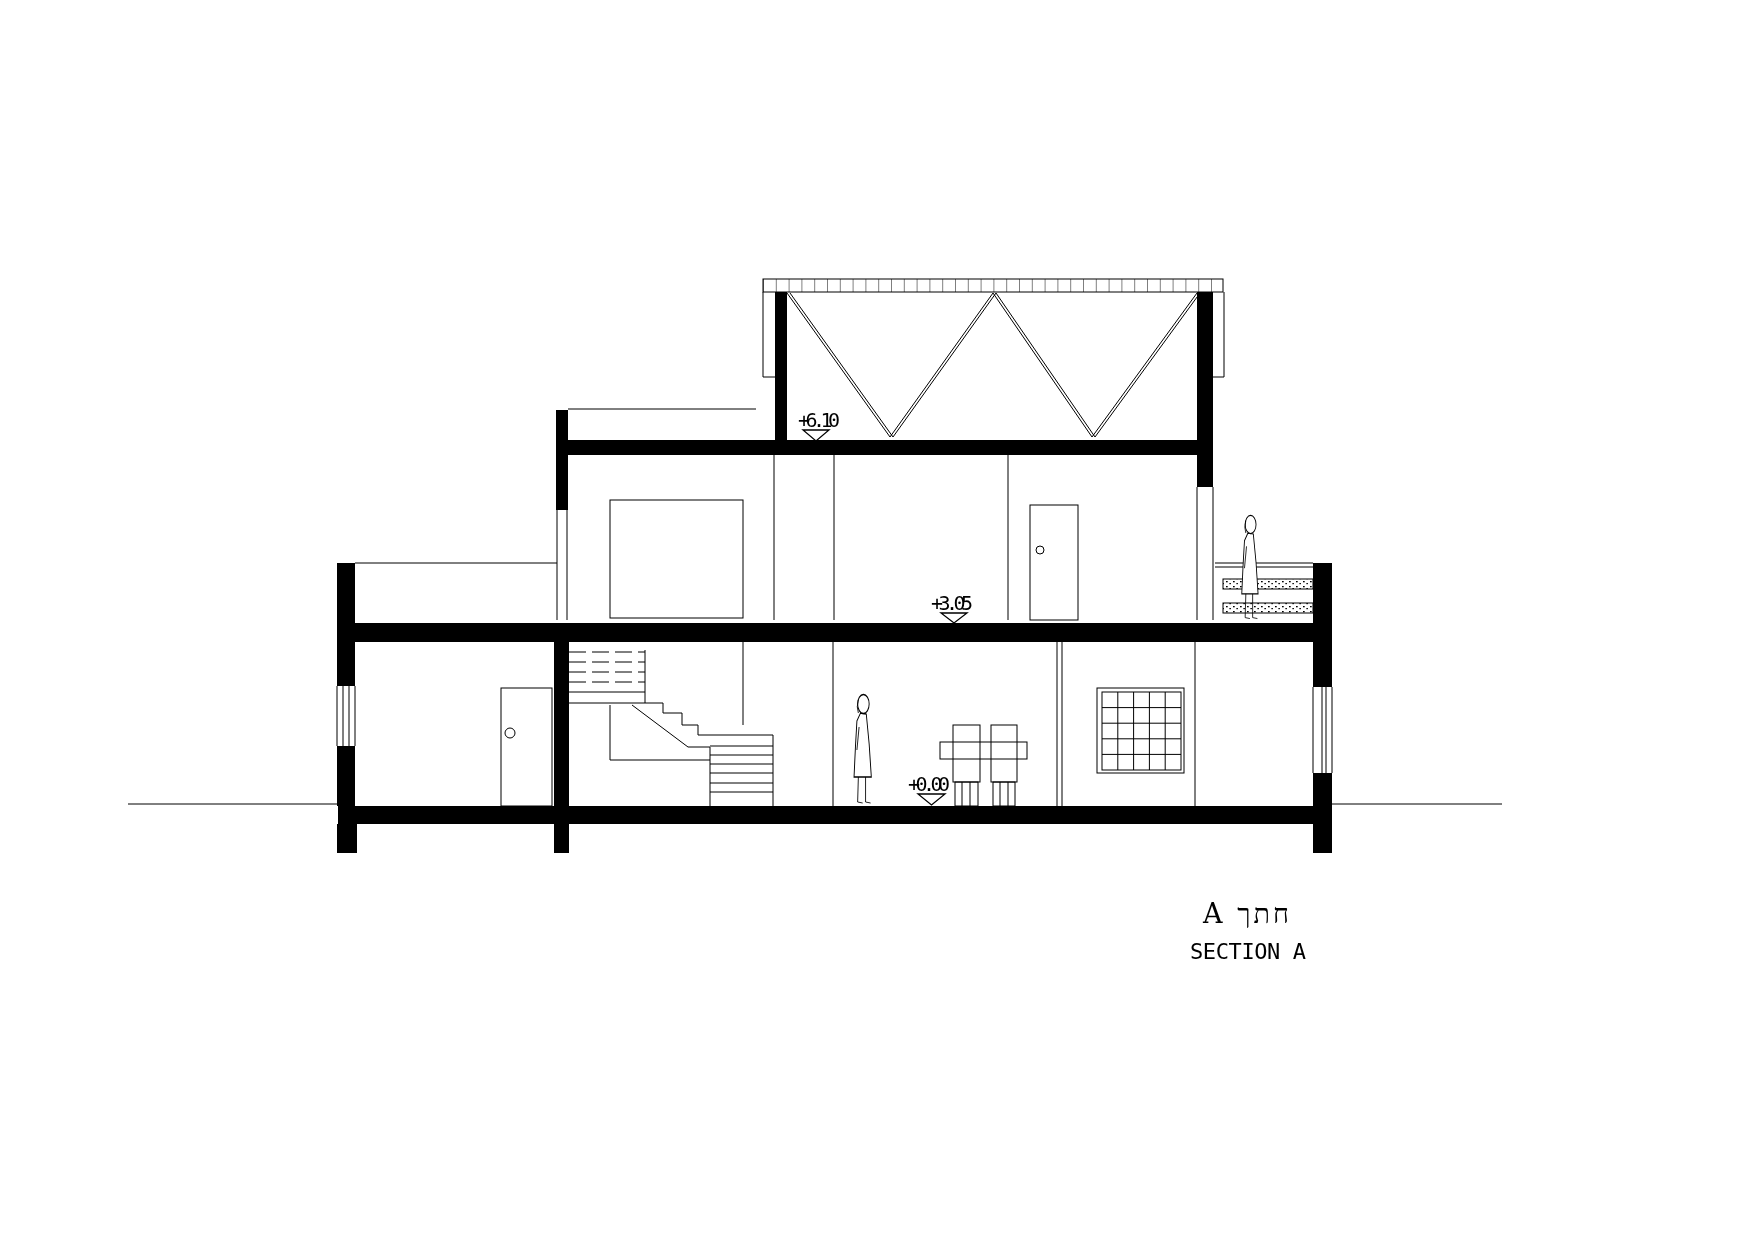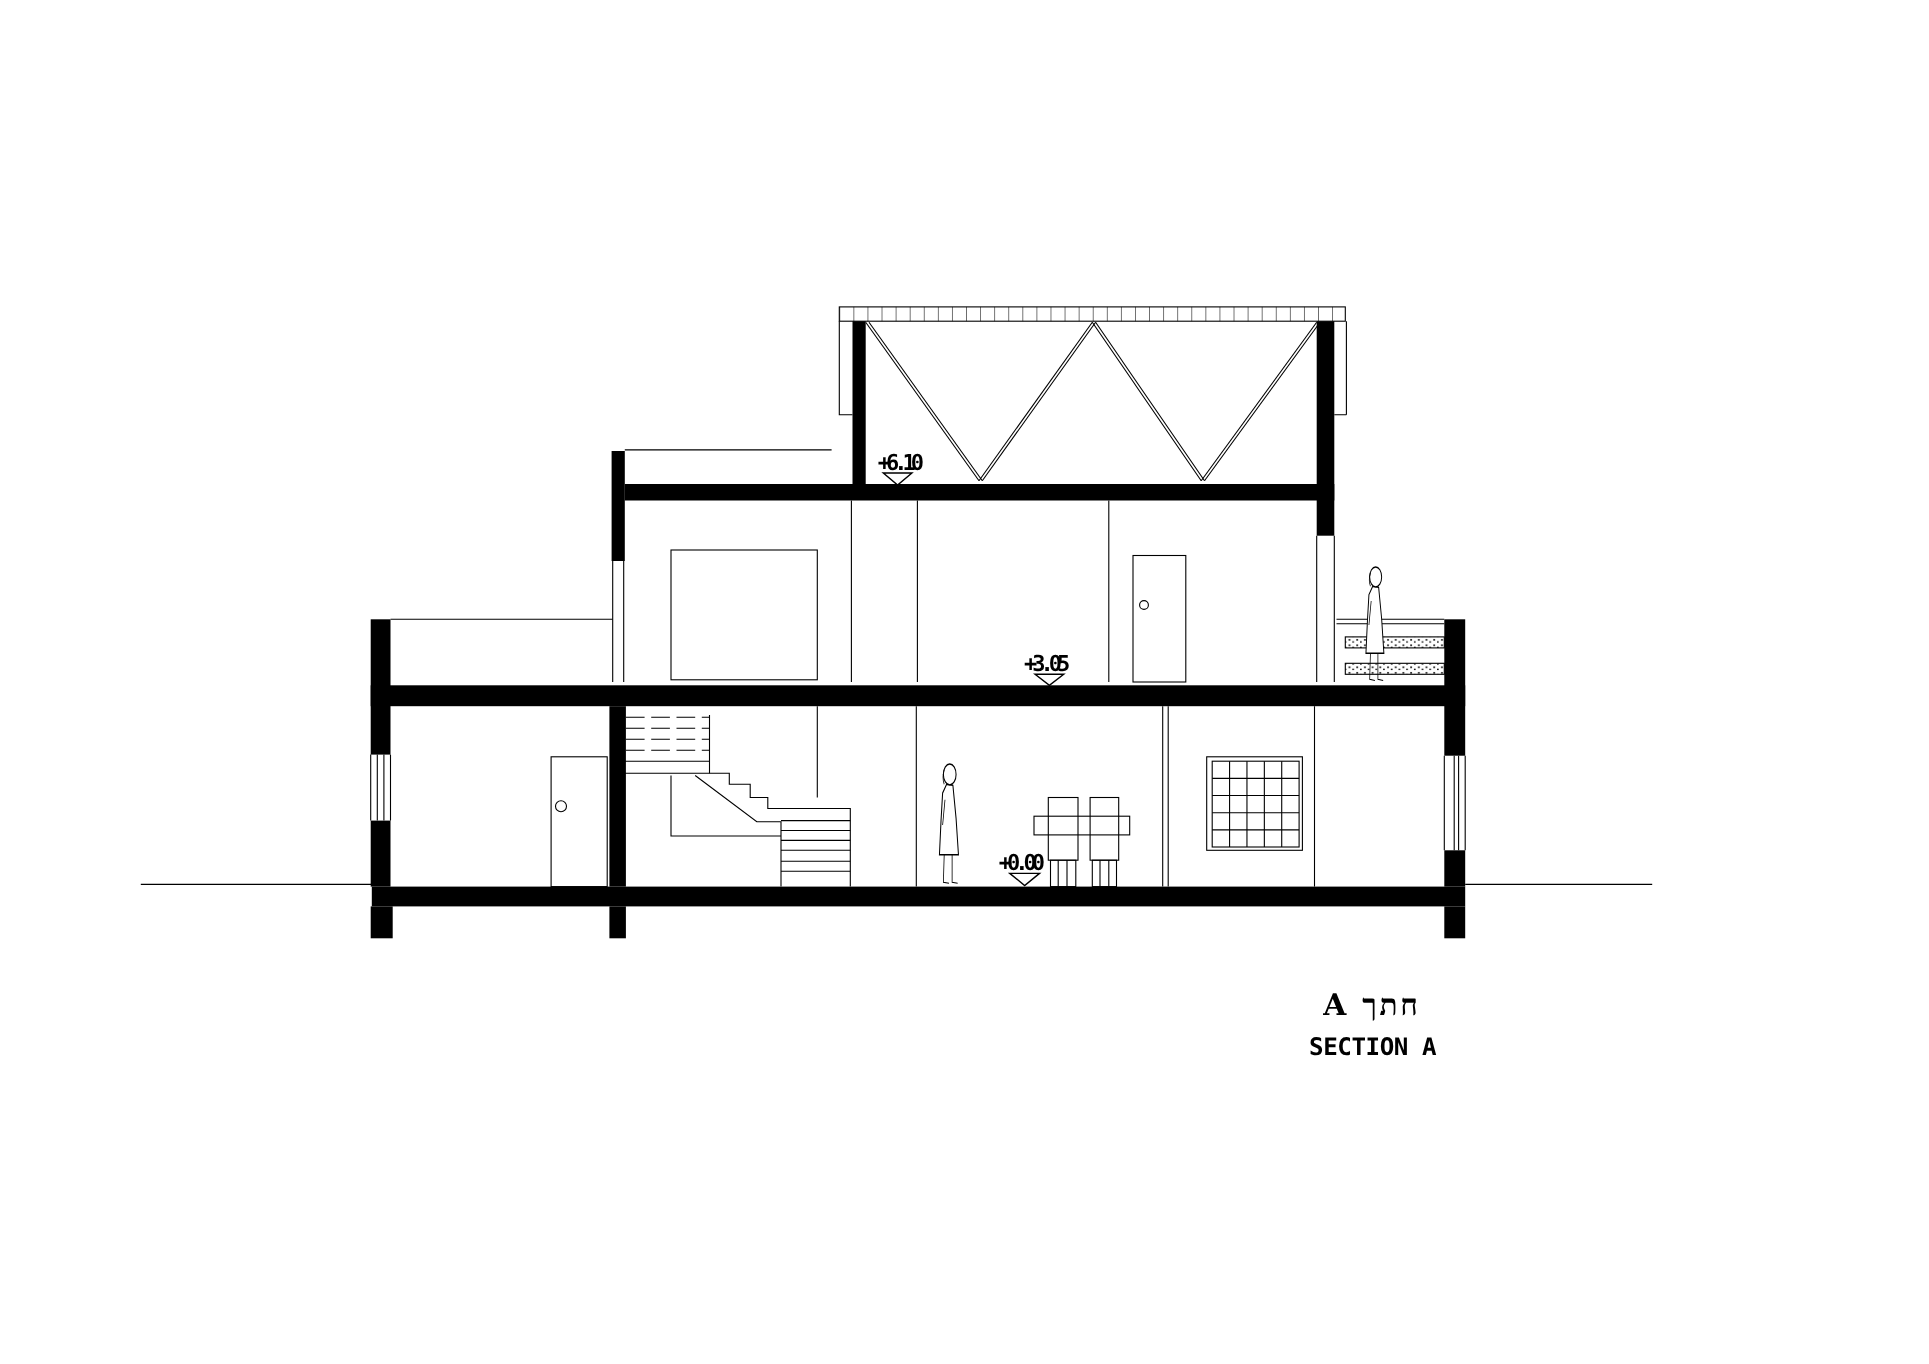--- a/index.html
+++ b/index.html
@@ -1,17 +1,17 @@
 <!DOCTYPE html>
 <html><head>
 <meta charset="utf-8">
 <style>
   html,body{margin:0;padding:0;background:#fff;}
   .canvas{position:relative;width:1502px;height:1240px;background:#fff;overflow:hidden;
-          font-family:"DejaVu Sans",sans-serif;font-weight:bold;}
+          font-family:"DejaVu Sans",sans-serif;}
   svg{display:block;}
   .ln{stroke:#000;stroke-width:1;fill:none;}
   .ln2{stroke:#000;stroke-width:1.3;fill:none;}
   .blk{fill:#000;stroke:none;}
   .wfill{fill:#fff;stroke:#000;stroke-width:1.3;}
   .dash{stroke:#000;stroke-width:1;fill:none;stroke-dasharray:17 6;}
   .lvl{font-family:"DejaVu Sans Mono","Liberation Mono",monospace;font-size:20px;fill:#000;}
   .title-he{font-family:"DejaVu Serif","Liberation Serif",serif;font-size:27px;fill:#000;}
   .title-en{font-family:"DejaVu Sans Mono","Liberation Mono",monospace;font-size:22px;fill:#000;letter-spacing:1px;}
 </style>

